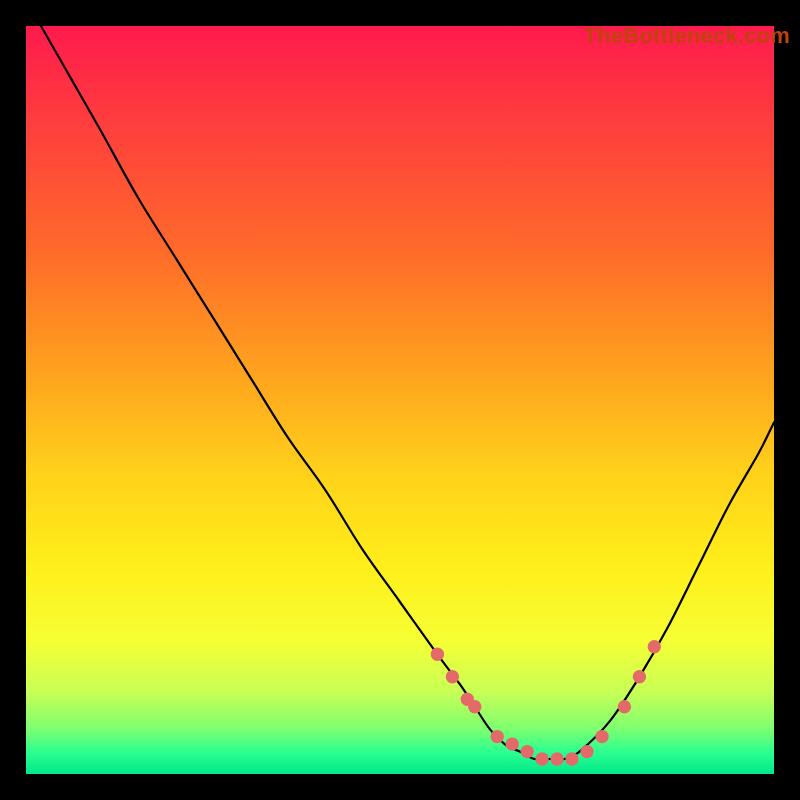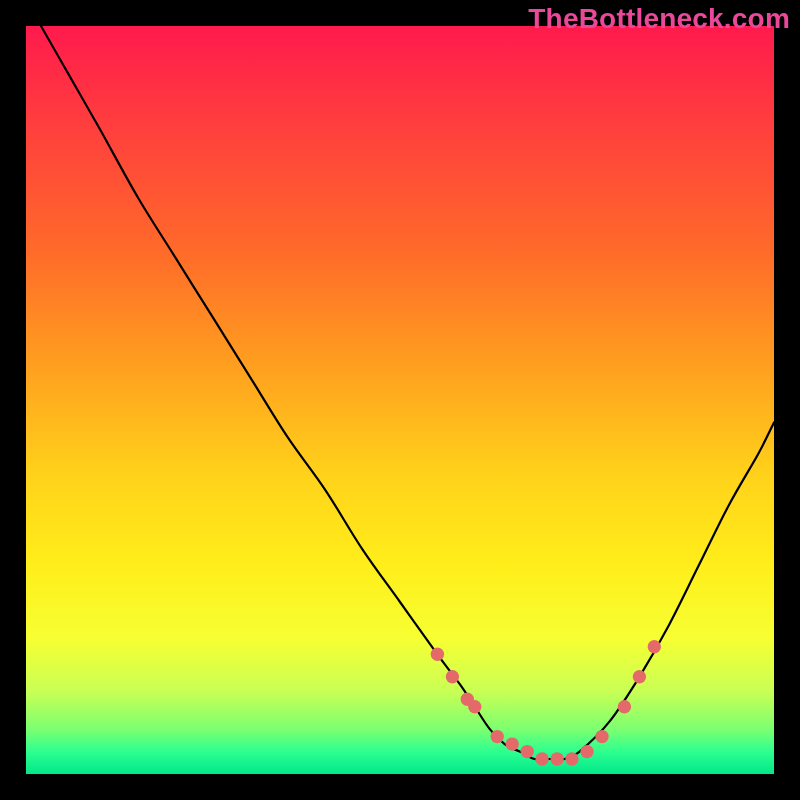--- a/index.html
+++ b/index.html
@@ -34,24 +34,24 @@
       #ffd21a 60%,
       #ffee1a 72%,
       #f6ff33 82%,
       #c8ff55 89%,
       #7dff70 94%,
       #2dff90 97%,
       #00e88a 100%);
   }
   .watermark {
     position: absolute;
-    top: 3px;
+    top: 23px;
     right: 10px;
-    color: #ec4899;
-    font-size: 28px;
+    color: #c2410c;
+    font-size: 22px;
     font-weight: 600;
     letter-spacing: 0.2px;
     user-select: none;
   }
   svg.curve {
     position: absolute;
     left: 0;
     top: 0;
     width: 748px;
     height: 748px;

